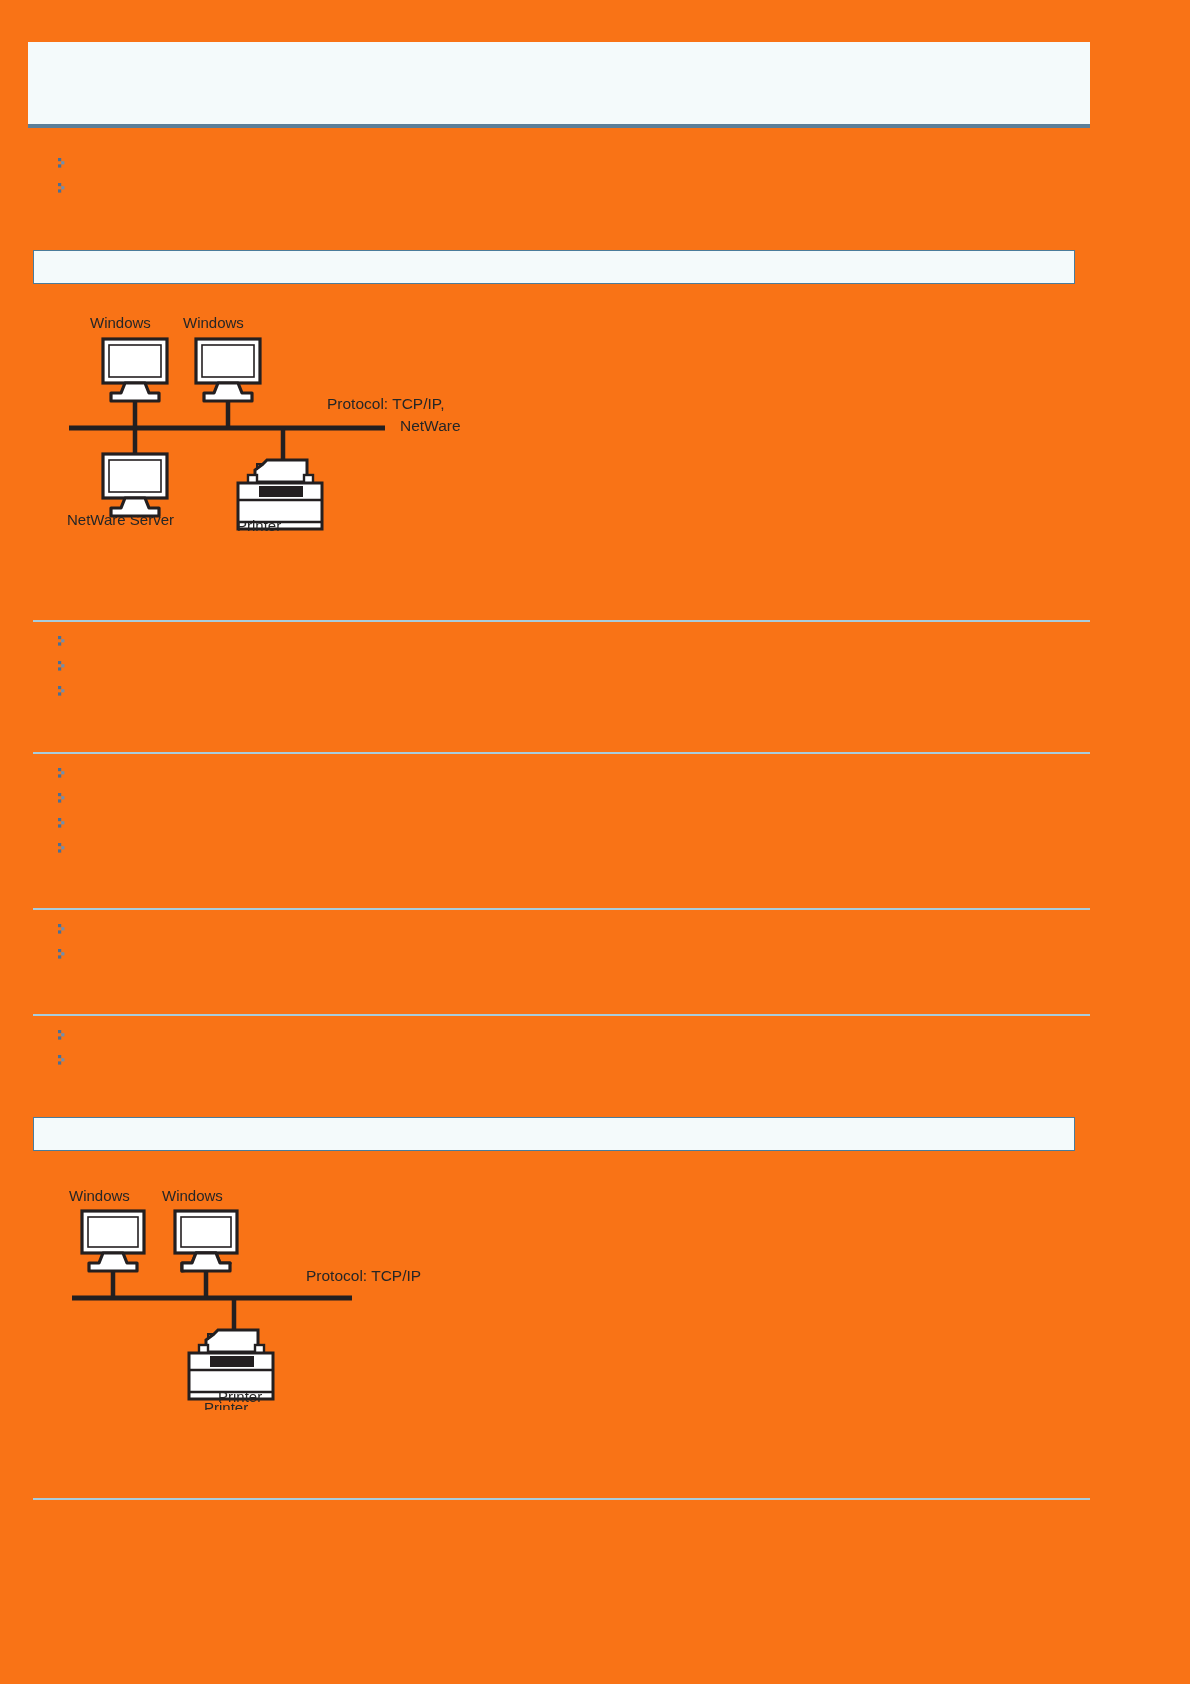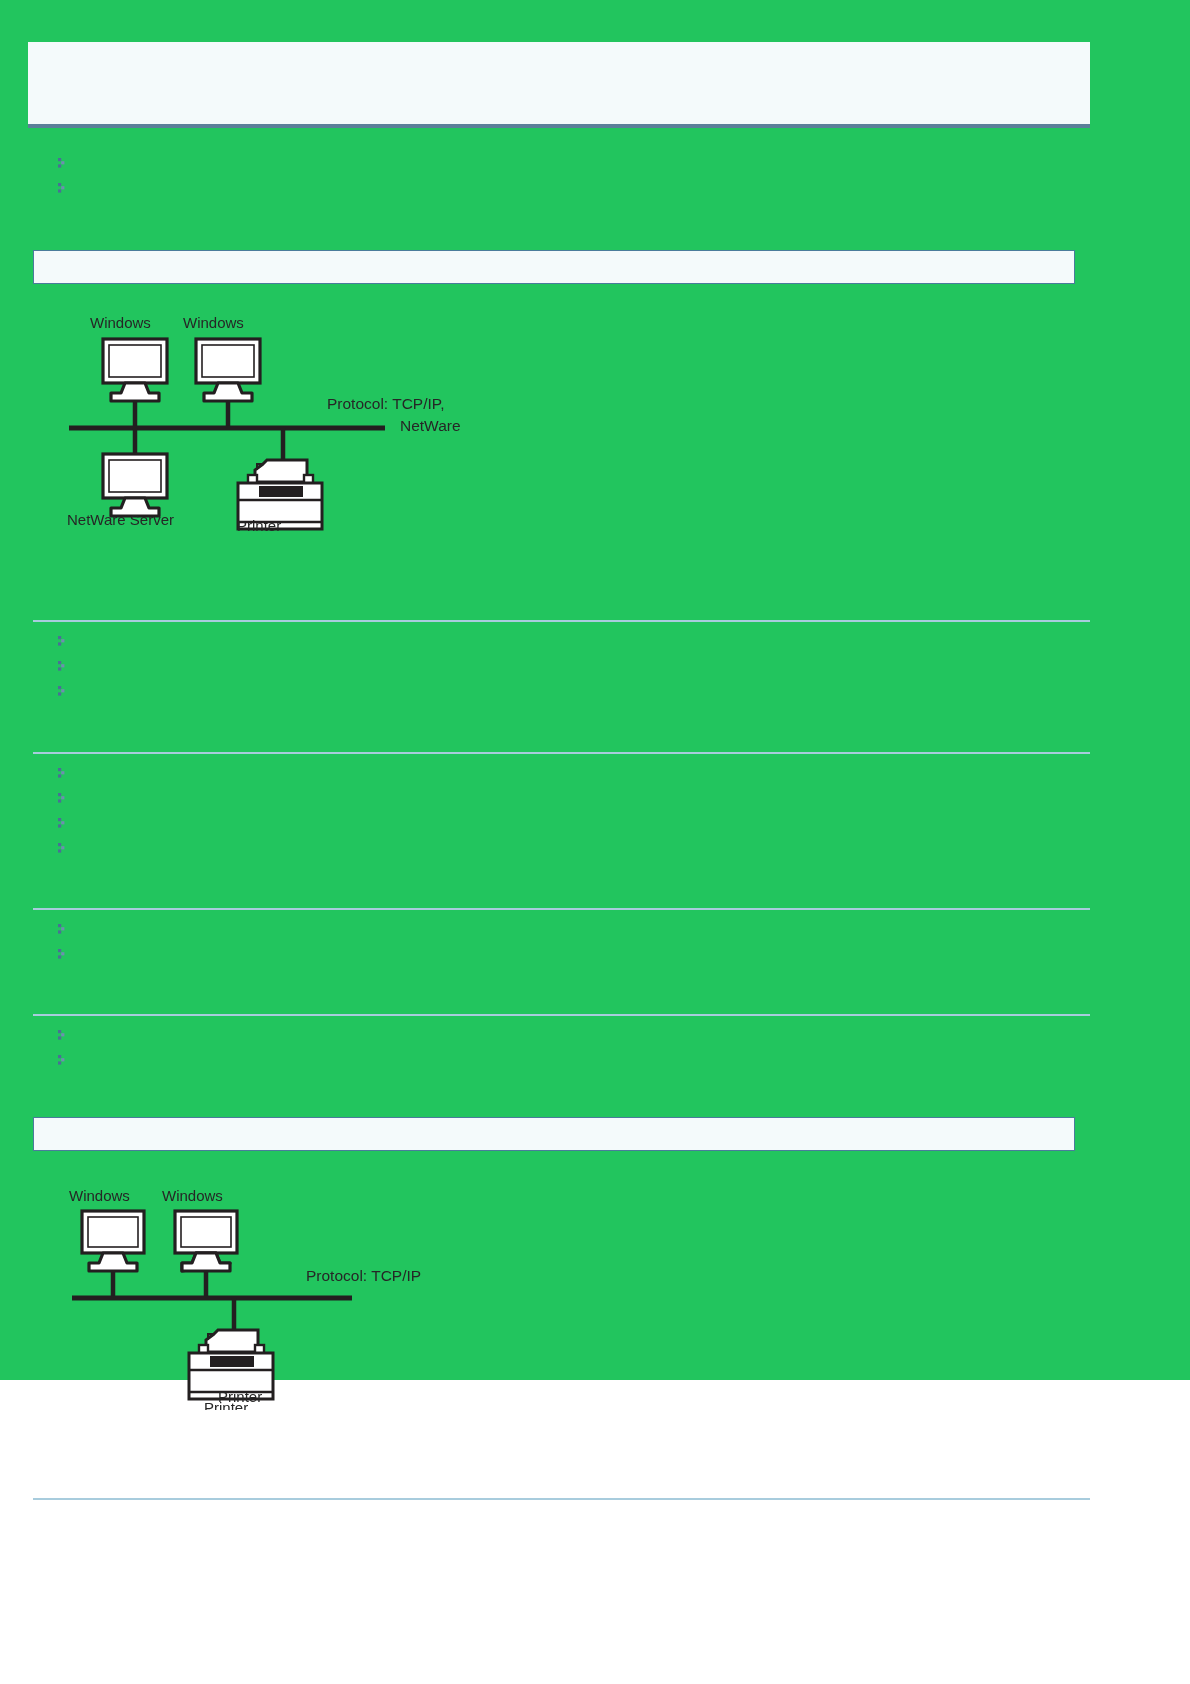--- a/index.html
+++ b/index.html
@@ -12,22 +12,22 @@
     height: 1684px;
     position: relative;
     font-family: "Liberation Sans", sans-serif;
     color: #1a1a1a;
     overflow: hidden;
   }
 
   .page {
     position: relative;
     width: 1190px;
-    height: 1380px;
-    background: #22c55e;
+    height: 1684px;
+    background: #f97316;
   }
 
   
   .page-header {
     position: absolute;
     left: 28px;
     top: 42px;
     width: 1062px;
     height: 86px;
     background: #f4fafb;

